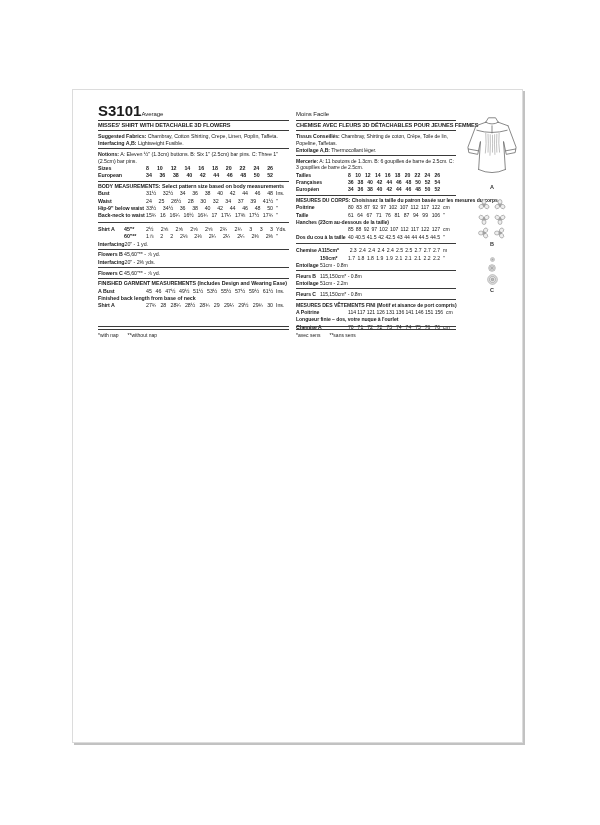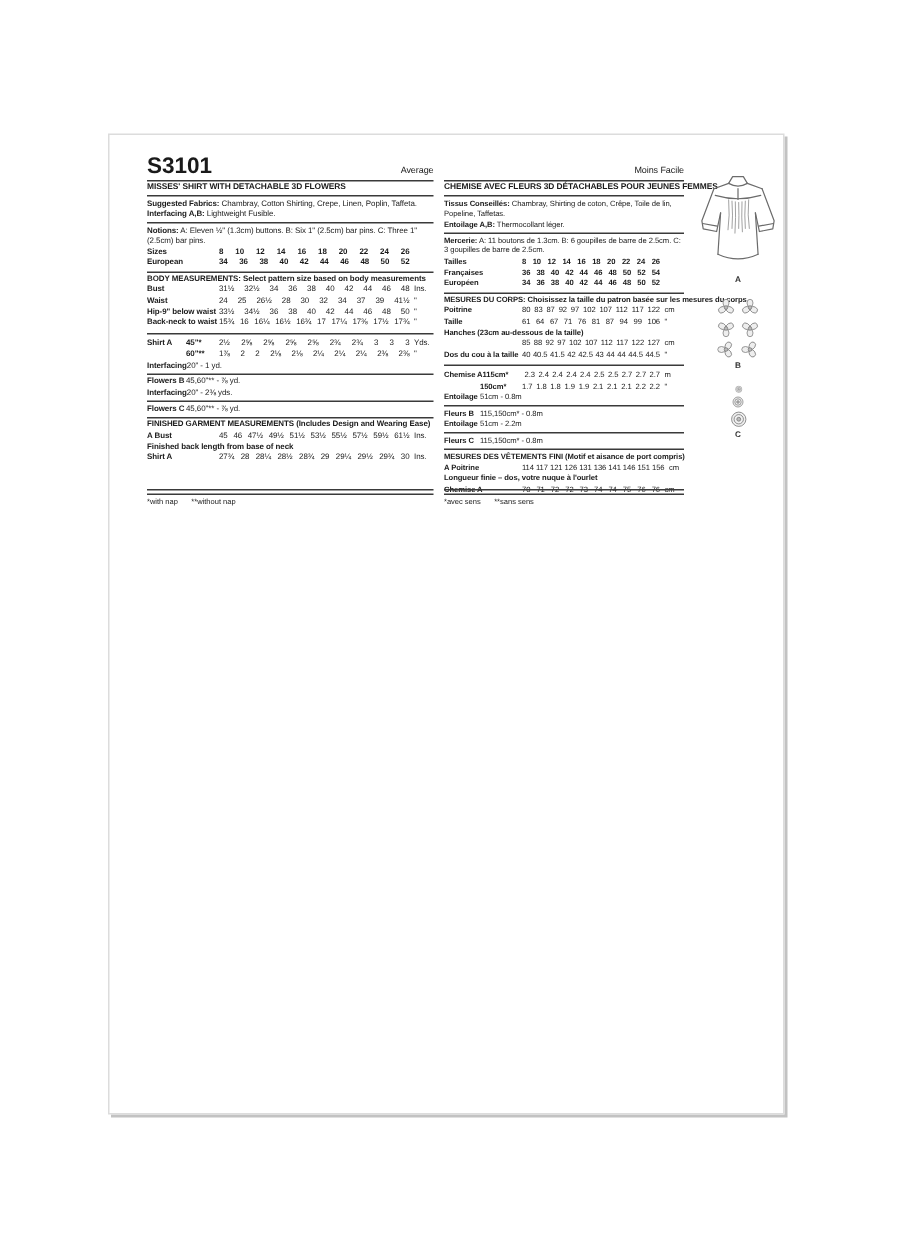--- a/index.html
+++ b/index.html
@@ -5,21 +5,21 @@
   html,body{margin:0;padding:0;}
   body{width:600px;height:825px;background:#ffffff;position:relative;
        font-family:"Liberation Sans",sans-serif;color:#1a1a1a;
        -webkit-font-smoothing:antialiased;}
   .page{position:absolute;left:72px;top:89px;width:449px;height:652px;
         background:#fff;border:1px solid #dcdcdc;
         box-shadow:2px 2px 0 0 #c2c2c2;}
   .col{position:absolute;top:9px;font-size:5.3px;line-height:6.8px;letter-spacing:-0.05px;}
   .lcol{left:25px;width:191px;}
   .rcol{left:223px;width:160px;font-size:5.1px;}
-  .title-row{height:19px;display:flex;align-items:flex-end;justify-content:space-between;}
+  .title-row{height:19px;display:flex;align-items:flex-end;}
   .code{font-size:15px;font-weight:bold;letter-spacing:0;line-height:15px;}
   .diff{font-size:6px;}
   .rule{border-top:1px solid #3a3a3a;margin:1.5px 0;height:0;}
   .rule.sp{margin:3px 0;}
   .rule2{border-top:1px solid #3a3a3a;border-bottom:1px solid #3a3a3a;height:1.5px;margin:0 0 2px 0;}
   .gtitle{font-weight:bold;font-size:5.6px;white-space:nowrap;}
   .sec{font-weight:bold;white-space:nowrap;}
   .info{margin:0.5px 0;}
   .info b{font-weight:bold;}
   .mrow{display:flex;align-items:baseline;margin:0.5px 0;}

